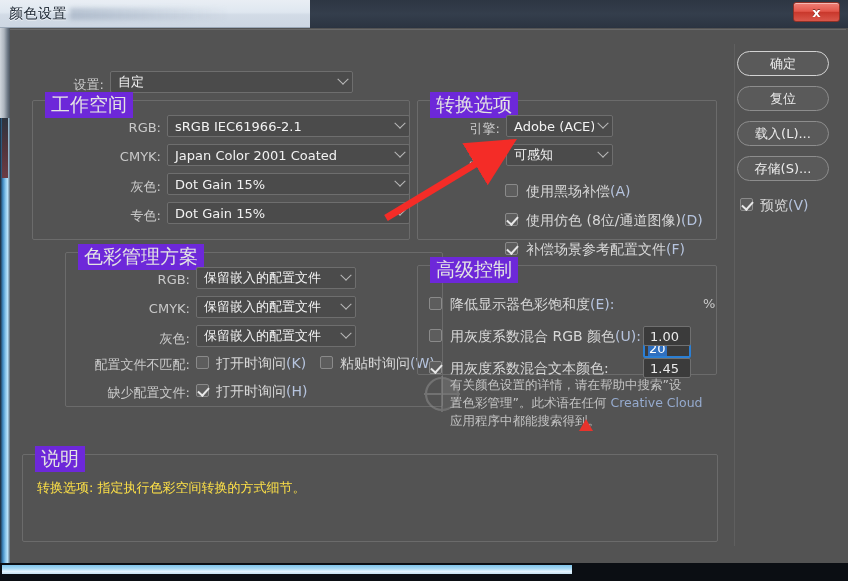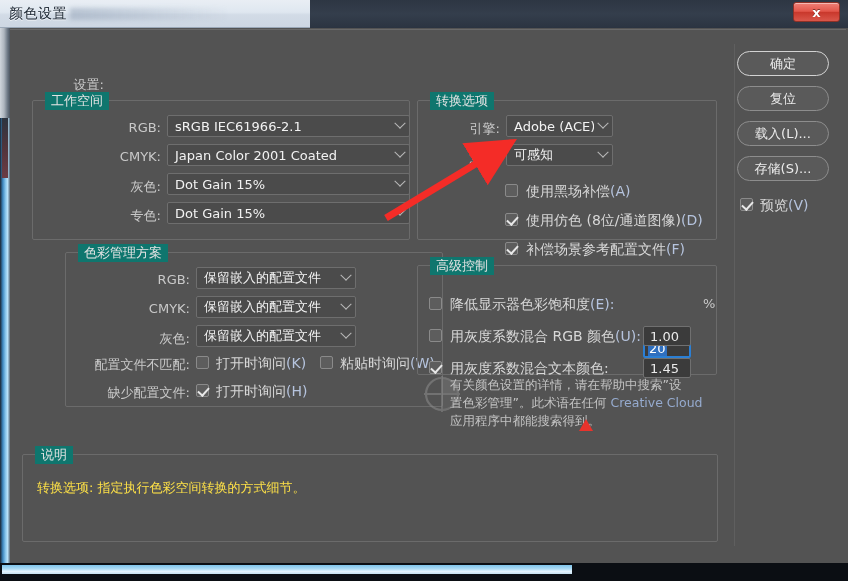--- a/index.html
+++ b/index.html
@@ -101,22 +101,22 @@
 
   
   .group {
     position: absolute;
     border: 1px solid #6b6b6b;
     border-radius: 2px;
   }
   .group > .legend {
     position: absolute; top: -9px; left: 12px;
     padding: 0 6px;
-    background: #0f766e;
-    font-size: 13px; color: #e3e3e3;
+    background: #6d28d9;
+    font-size: 19px; color: #e3e3e3;
     white-space: nowrap;
   }
 
   .lbl {
     position: absolute;
     font-size: 13px;
     color: #c9c9c9;
     white-space: nowrap;
     text-align: right;
   }
@@ -256,20 +256,24 @@
 
   <div class="glow-left"></div>
   <div class="glow-left-top"></div>
   <div class="glow-left-mid"></div>
 
   <div id="dialog">
 
     <div class="divider-v"></div>
 
     <div class="lbl" style="left:36px; top:46px; width:58px;">设置:</div>
+    <div class="combo" style="left:100px; top:41px; width:243px;">
+      <span class="val">自定</span>
+      <span class="arrow"></span>
+    </div>
 
     <div class="group" style="left:22px; top:70px; width:378px; height:140px;">
       <div class="legend">工作空间</div>
 
       <div class="lbl" style="left:56px; top:19px; width:72px;">RGB:</div>
       <div class="combo" style="left:134px; top:14px; width:243px;">
         <span class="val">sRGB IEC61966-2.1</span>
         <span class="arrow"></span>
       </div>
 

